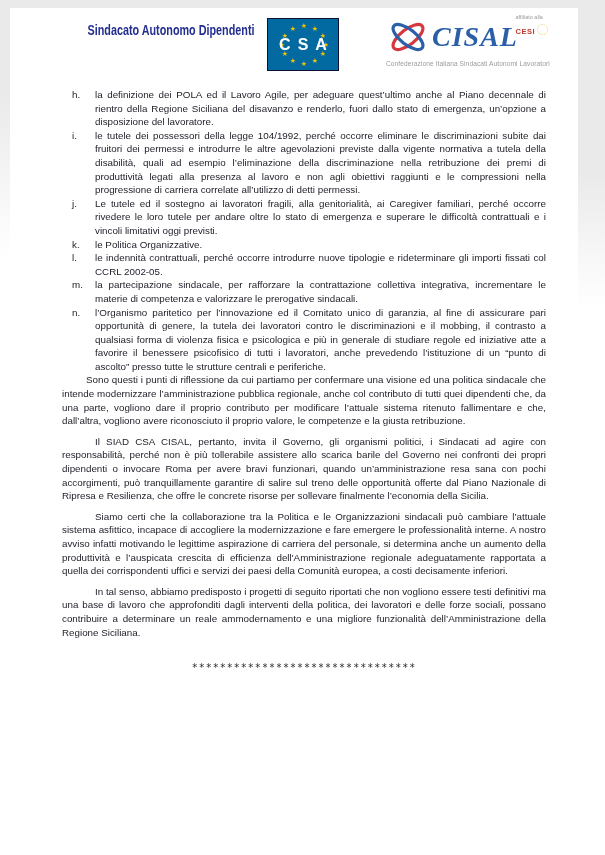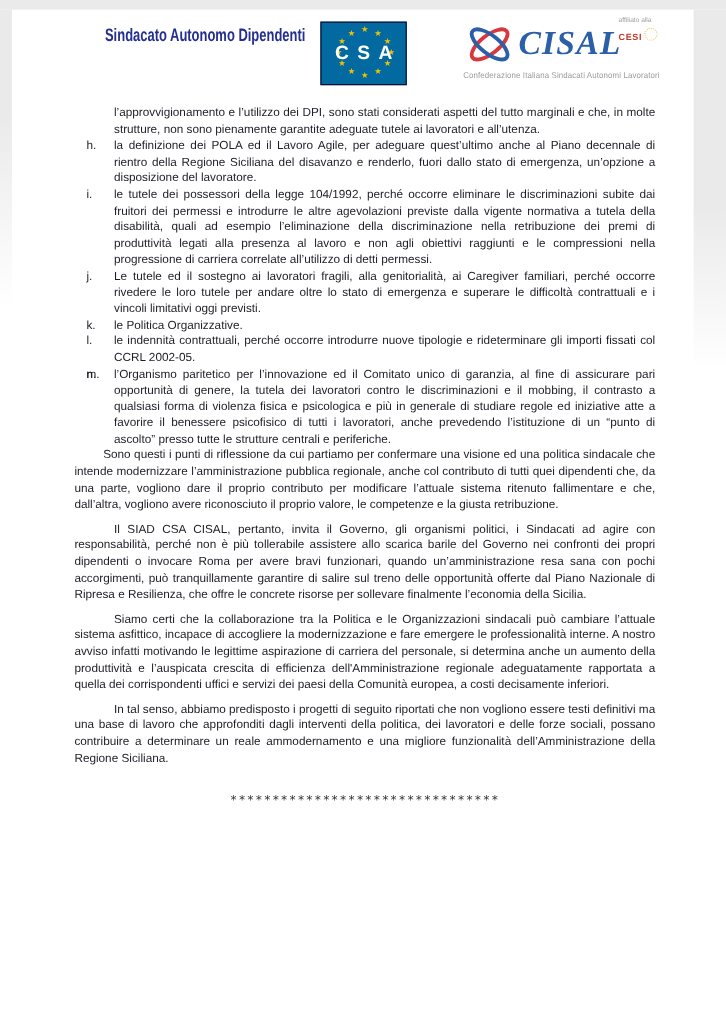--- a/index.html
+++ b/index.html
@@ -112,21 +112,20 @@
           <span class="cisal-aff-pre">affiliato alla</span>
           <span class="cisal-aff-org">CESI</span><span class="cesi-stars"></span>
         </span>
       </div>
       <div class="cisal-sub">Confederazione Italiana Sindacati Autonomi Lavoratori</div>
     </div>
   </header>
 
   <main class="doc">
 
-    <p class="cont">l’approvvigionamento e l’utilizzo dei DPI, sono stati considerati aspetti del tutto marginali e che, in molte strutture, non sono pienamente garantite adeguate tutele ai lavoratori e all’utenza.</p>
 
     <div class="li">
       <span class="marker">h.</span>
       <span>la definizione dei POLA ed il Lavoro Agile, per adeguare quest’ultimo anche al Piano decennale di rientro della Regione Siciliana del disavanzo e renderlo, fuori dallo stato di emergenza, un’opzione a disposizione del lavoratore.</span>
     </div>
     <div class="li">
       <span class="marker">i.</span>
       <span>le tutele dei possessori della legge 104/1992, perché occorre eliminare le discriminazioni subite dai fruitori dei permessi e introdurre le altre agevolazioni previste dalla vigente normativa a tutela della disabilità, quali ad esempio l’eliminazione della discriminazione nella retribuzione dei premi di produttività legati alla presenza al lavoro e non agli obiettivi raggiunti e le compressioni nella progressione di carriera correlate all’utilizzo di detti permessi.</span>
     </div>
     <div class="li">
@@ -136,20 +135,21 @@
     <div class="li">
       <span class="marker">k.</span>
       <span>le Politica Organizzative.</span>
     </div>
     <div class="li">
       <span class="marker">l.</span>
       <span>le indennità contrattuali, perché occorre introdurre nuove tipologie e rideterminare gli importi fissati col CCRL 2002-05.</span>
     </div>
     <div class="li">
       <span class="marker">m.</span>
+      <span>la partecipazione sindacale, per rafforzare la contrattazione collettiva integrativa, incrementare le materie di competenza e valorizzare le prerogative sindacali.</span>
     </div>
     <div class="li">
       <span class="marker">n.</span>
       <span>l’Organismo paritetico per l’innovazione ed il Comitato unico di garanzia, al fine di assicurare pari opportunità di genere, la tutela dei lavoratori contro le discriminazioni e il mobbing, il contrasto a qualsiasi forma di violenza fisica e psicologica e più in generale di studiare regole ed iniziative atte a favorire il benessere psicofisico di tutti i lavoratori, anche prevedendo l’istituzione di un “punto di ascolto” presso tutte le strutture centrali e periferiche.</span>
     </div>
 
     <p class="para p-first">Sono questi i punti di riflessione da cui partiamo per confermare una visione ed una politica sindacale che intende modernizzare l’amministrazione pubblica regionale, anche col contributo di tutti quei dipendenti che, da una parte, vogliono dare il proprio contributo per modificare l’attuale sistema ritenuto fallimentare e che, dall’altra, vogliono avere riconosciuto il proprio valore, le competenze e la giusta retribuzione.</p>
     <p class="para gap">Il SIAD CSA CISAL, pertanto, invita il Governo, gli organismi politici, i Sindacati ad agire con responsabilità, perché non è più tollerabile assistere allo scarica barile del Governo nei confronti dei propri dipendenti o invocare Roma per avere bravi funzionari, quando un’amministrazione resa sana con pochi accorgimenti, può tranquillamente garantire di salire sul treno delle opportunità offerte dal Piano Nazionale di Ripresa e Resilienza, che offre le concrete risorse per sollevare finalmente l’economia della Sicilia.</p>
     <p class="para gap">Siamo certi che la collaborazione tra la Politica e le Organizzazioni sindacali può cambiare l’attuale sistema asfittico, incapace di accogliere la modernizzazione e fare emergere le professionalità interne. A nostro avviso infatti motivando le legittime aspirazione di carriera del personale, si determina anche un aumento della produttività e l’auspicata crescita di efficienza dell'Amministrazione regionale adeguatamente rapportata a quella dei corrispondenti uffici e servizi dei paesi della Comunità europea, a costi decisamente inferiori.</p>
     <p class="para gap">In tal senso, abbiamo predisposto i progetti di seguito riportati che non vogliono essere testi definitivi ma una base di lavoro che approfonditi dagli interventi della politica, dei lavoratori e delle forze sociali, possano contribuire a determinare un reale ammodernamento e una migliore funzionalità dell’Amministrazione della Regione Siciliana.</p>

